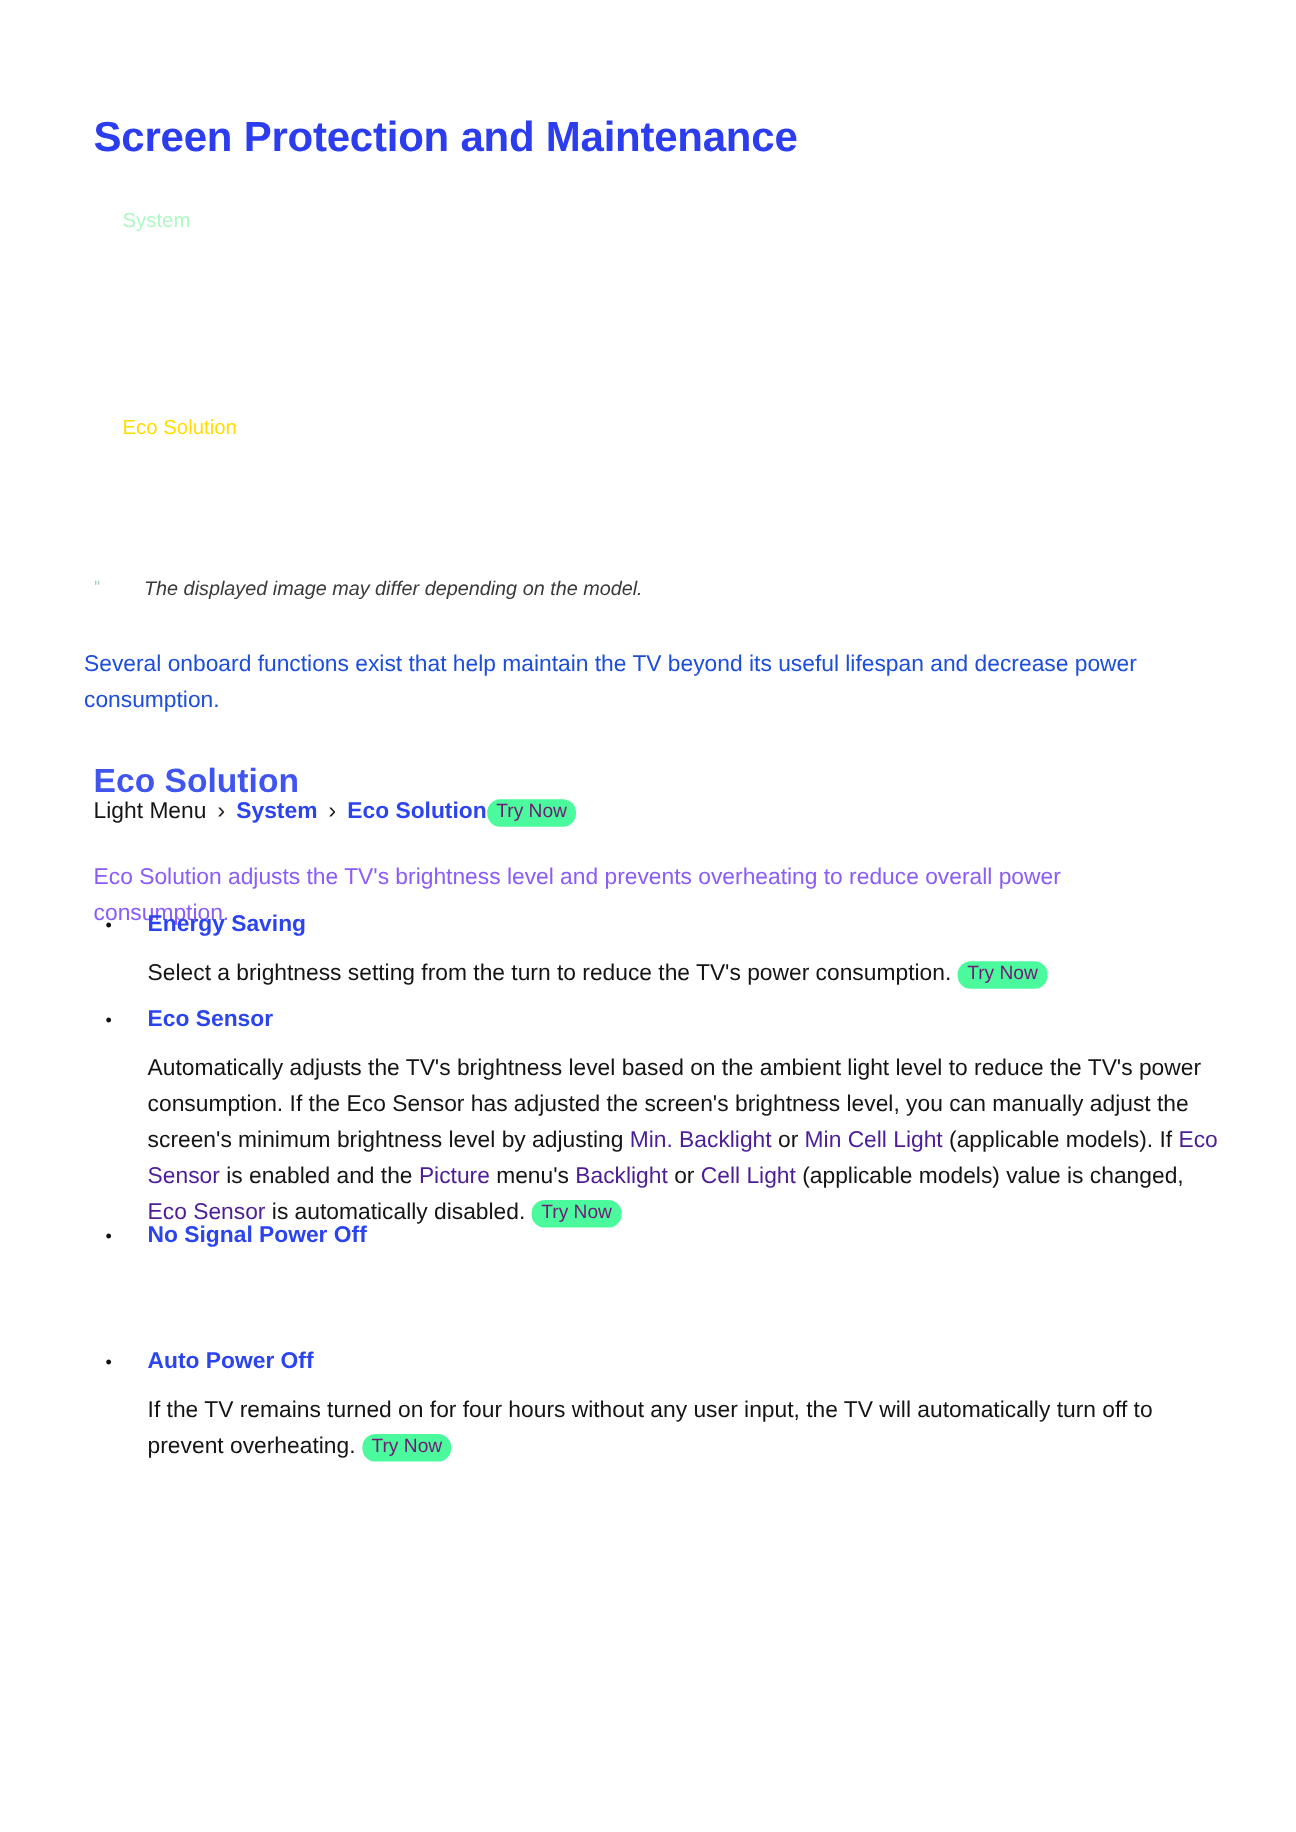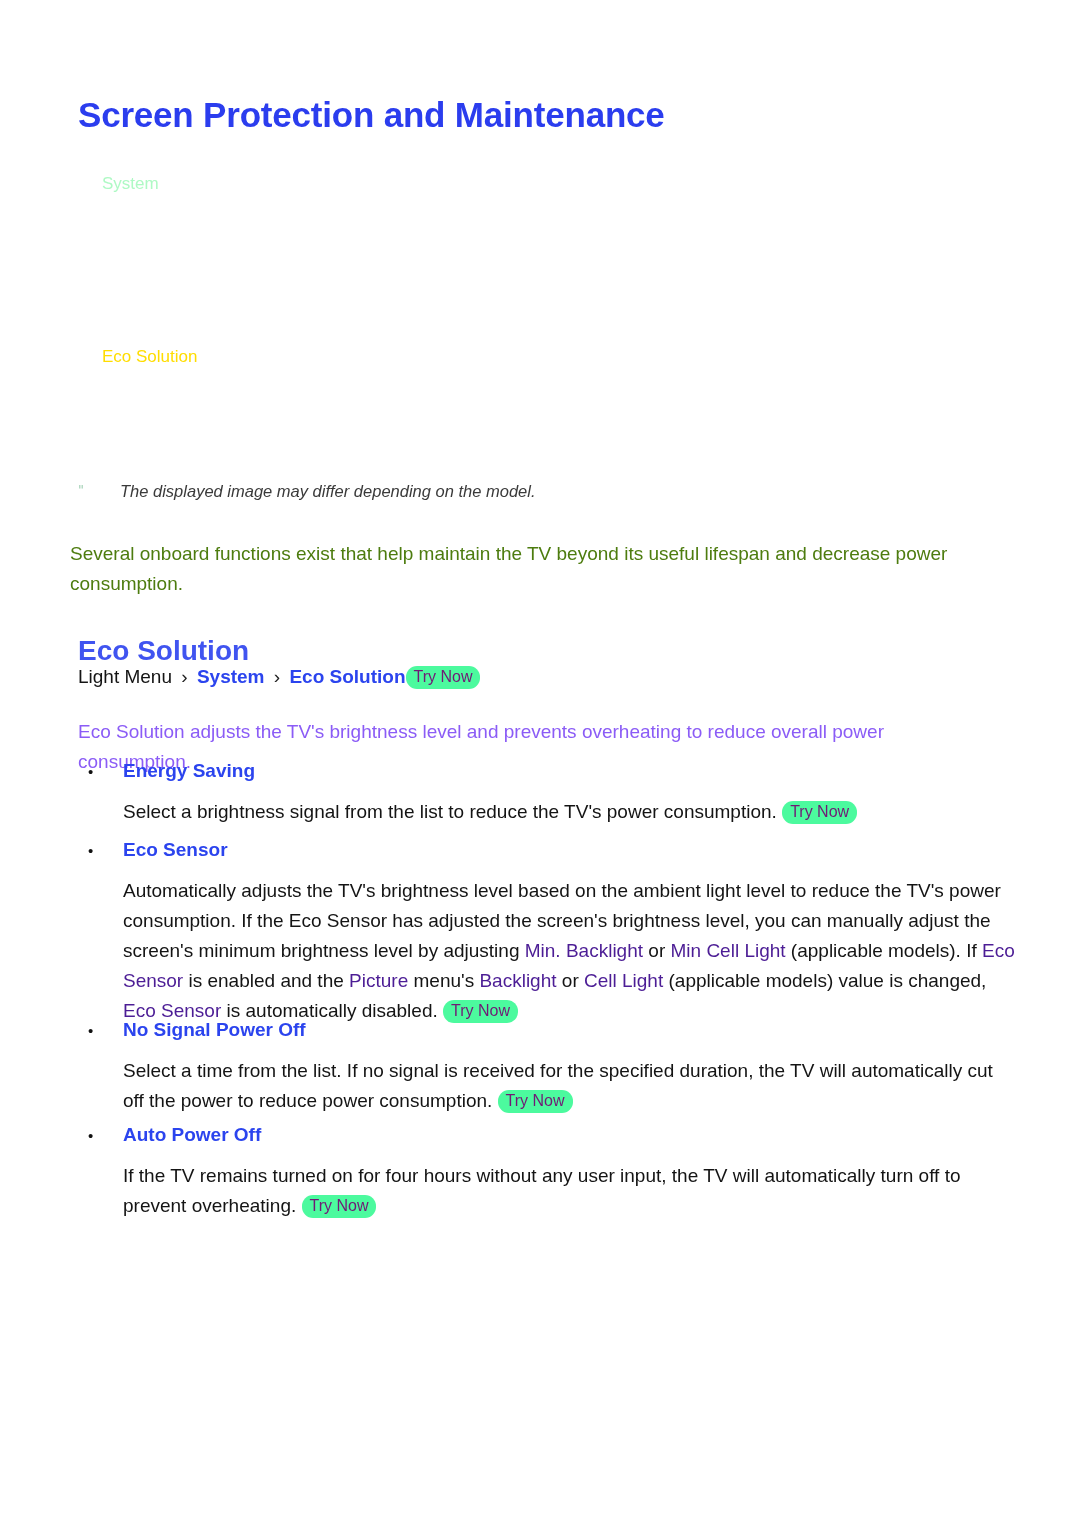--- a/index.html
+++ b/index.html
@@ -85,21 +85,21 @@
   }
 
   
   .intro-para {
     position: absolute;
     left: 70px;
     top: 520px;
     width: 930px;
     font-size: 19px;
     line-height: 30px;
-    color: #4d7c0f;
+    color: #1d4ed8;
   }
 
   
   .section-heading {
     position: absolute;
     left: 78px;
     top: 612px;
     font-size: 28px;
     font-weight: bold;
     color: #4054F0;
@@ -214,37 +214,36 @@
     <span class="crumb-link">Eco Solution</span><span class="try-now">Try Now</span>
   </div>
 
   <p class="section-desc">Eco Solution adjusts the TV's brightness level and prevents overheating to reduce overall power consumption.</p>
 
   <div class="bullet-block" style="top:758px">
     <div class="bullet-row">
       <span class="bullet-dot">•</span>
       <span class="bullet-label">Energy Saving</span>
     </div>
-    <div class="bullet-body"><span>Select a brightness signal from the list to reduce the TV's power consumption.</span> <span class="try-now">Try Now</span></div>
+    <div class="bullet-body"><span>Select a brightness setting from the turn to reduce the TV's power consumption.</span> <span class="try-now">Try Now</span></div>
   </div>
 
   <div class="bullet-block" style="top:837px">
     <div class="bullet-row">
       <span class="bullet-dot">•</span>
       <span class="bullet-label">Eco Sensor</span>
     </div>
     <div class="bullet-body"><span>Automatically adjusts the TV's brightness level based on the ambient light level to reduce the TV's power consumption. If the Eco Sensor has adjusted the screen's brightness level, you can manually adjust the screen's minimum brightness level by adjusting </span><span class="term">Min. Backlight</span><span> or </span><span class="term">Min Cell Light</span><span> (applicable models). If </span><span class="term">Eco Sensor</span><span> is enabled and the </span><span class="term">Picture</span><span> menu's </span><span class="term">Backlight</span><span> or </span><span class="term">Cell Light</span><span> (applicable models) value is changed, </span><span class="term">Eco Sensor</span><span> is automatically disabled. </span><span class="try-now">Try Now</span></div>
   </div>
 
   <div class="bullet-block" style="top:1017px">
     <div class="bullet-row">
       <span class="bullet-dot">•</span>
       <span class="bullet-label">No Signal Power Off</span>
     </div>
-    <div class="bullet-body"><span>Select a time from the list. If no signal is received for the specified duration, the TV will automatically cut off the power to reduce power consumption.</span> <span class="try-now">Try Now</span></div>
   </div>
 
   <div class="bullet-block" style="top:1122px">
     <div class="bullet-row">
       <span class="bullet-dot">•</span>
       <span class="bullet-label">Auto Power Off</span>
     </div>
     <div class="bullet-body"><span>If the TV remains turned on for four hours without any user input, the TV will automatically turn off to prevent overheating.</span> <span class="try-now">Try Now</span></div>
   </div>
 

